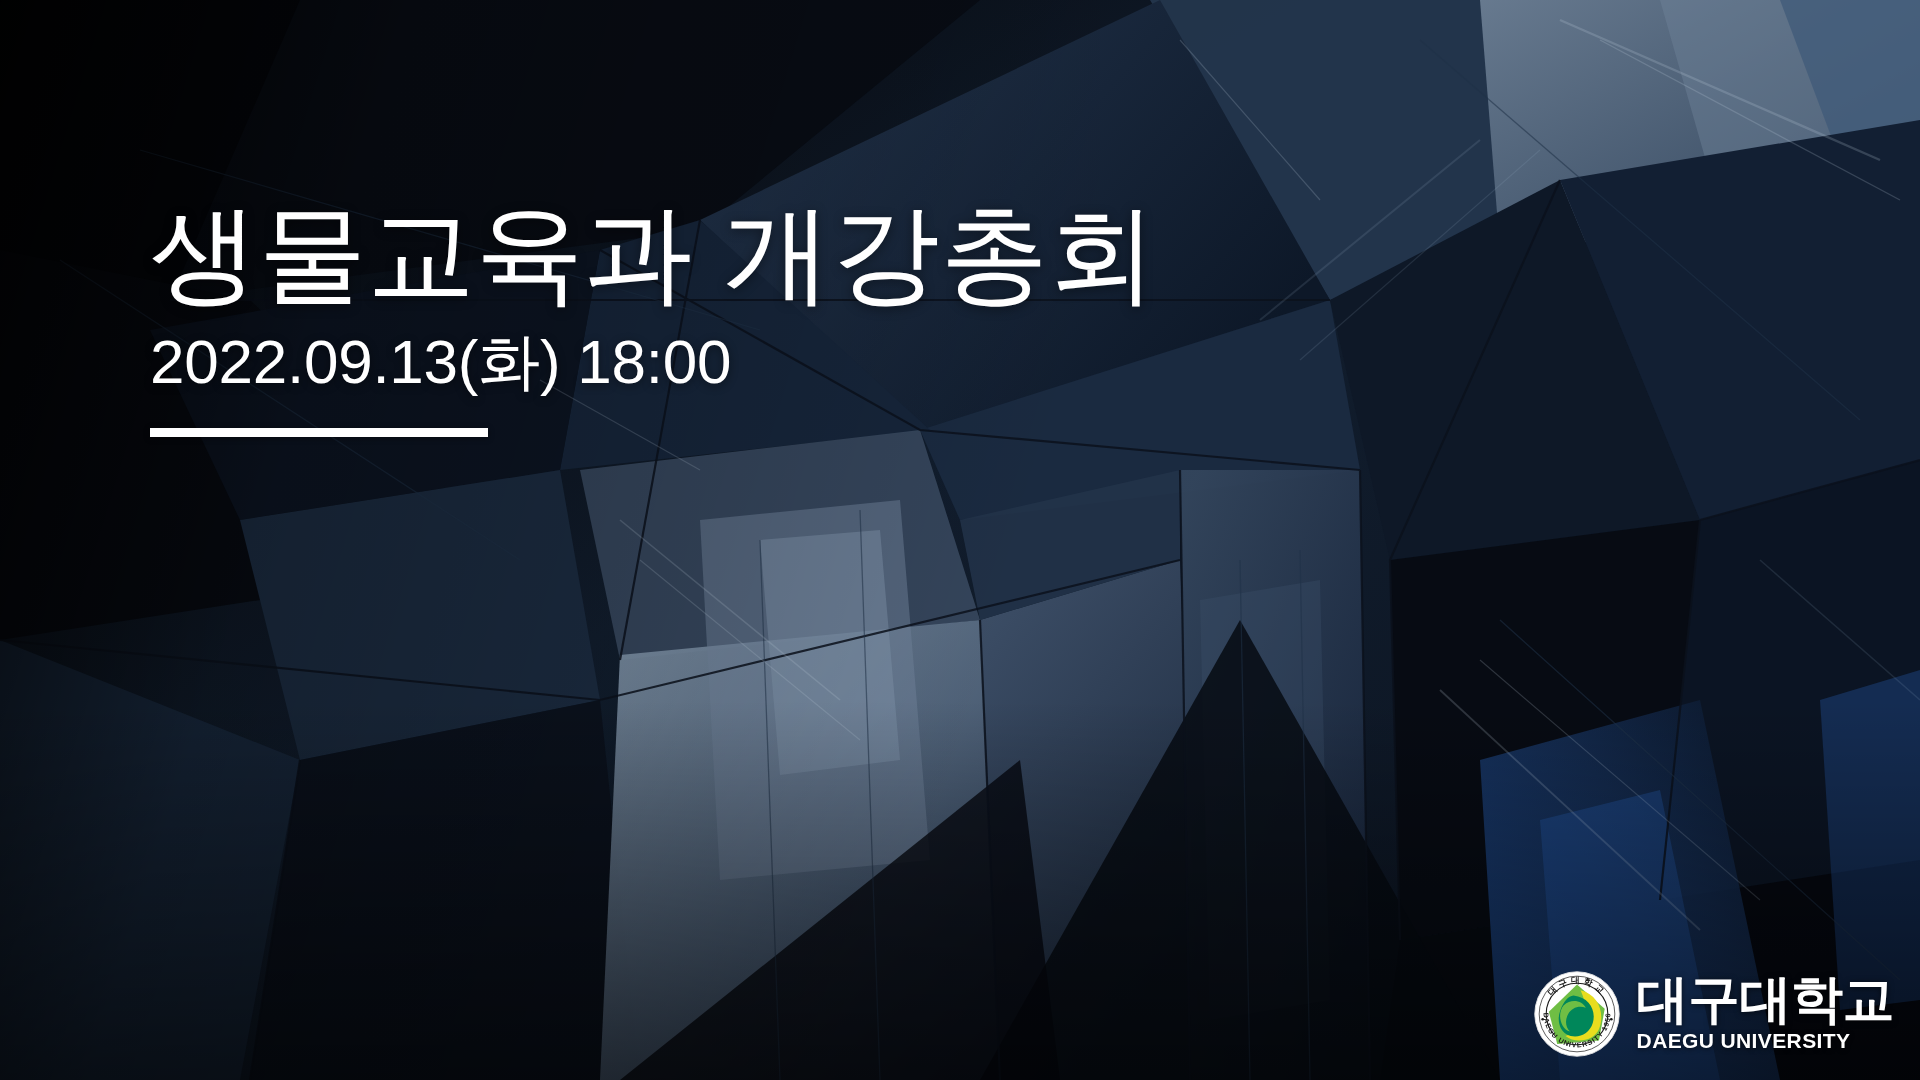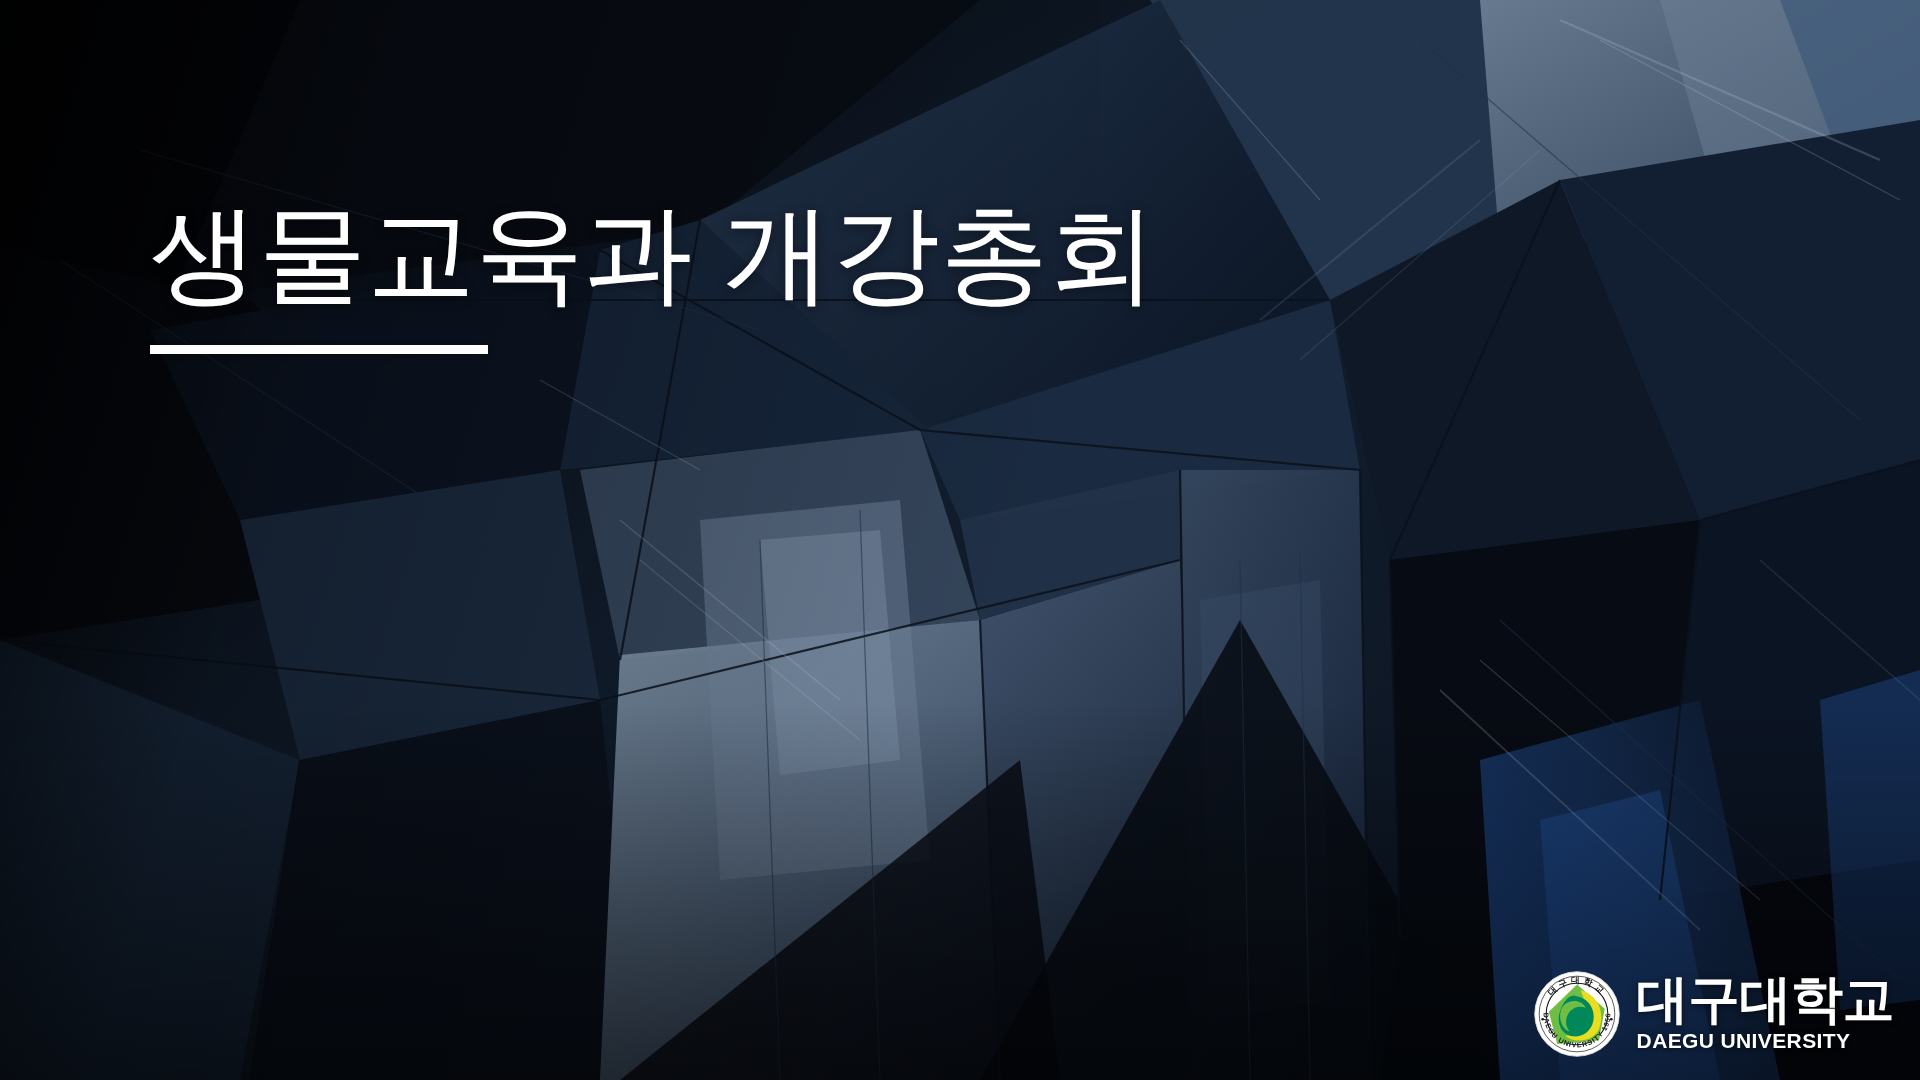--- a/index.html
+++ b/index.html
@@ -254,20 +254,21 @@
       <path d="M1300,360 L1540,150" stroke-width="1.2"></path>
       <path d="M1760,560 L1920,700" stroke-width="1.6"></path>
     </g>
 
     <rect x="0" y="0" width="1100" height="1080" fill="url(#gVignette)"></rect>
     <rect x="0" y="700" width="1920" height="380" fill="url(#gBottomShade)"></rect>
   </svg>
 
   <div id="text-block">
     <h1 id="event-title">생물교육과 개강총회</h1>
+    <p id="event-datetime">2022.09.13(화) 18:00</p>
     <div id="title-rule"></div>
   </div>
 
   <div id="logo-lockup">
 
     <svg id="logo-emblem" viewBox="0 0 200 200">
       <defs>
         <path id="ringTopPath" d="M 30,100 A 70,70 0 0 1 170,100"></path>
         <path id="ringBotPath" d="M 24,100 A 76,76 0 0 0 176,100"></path>
       </defs>

